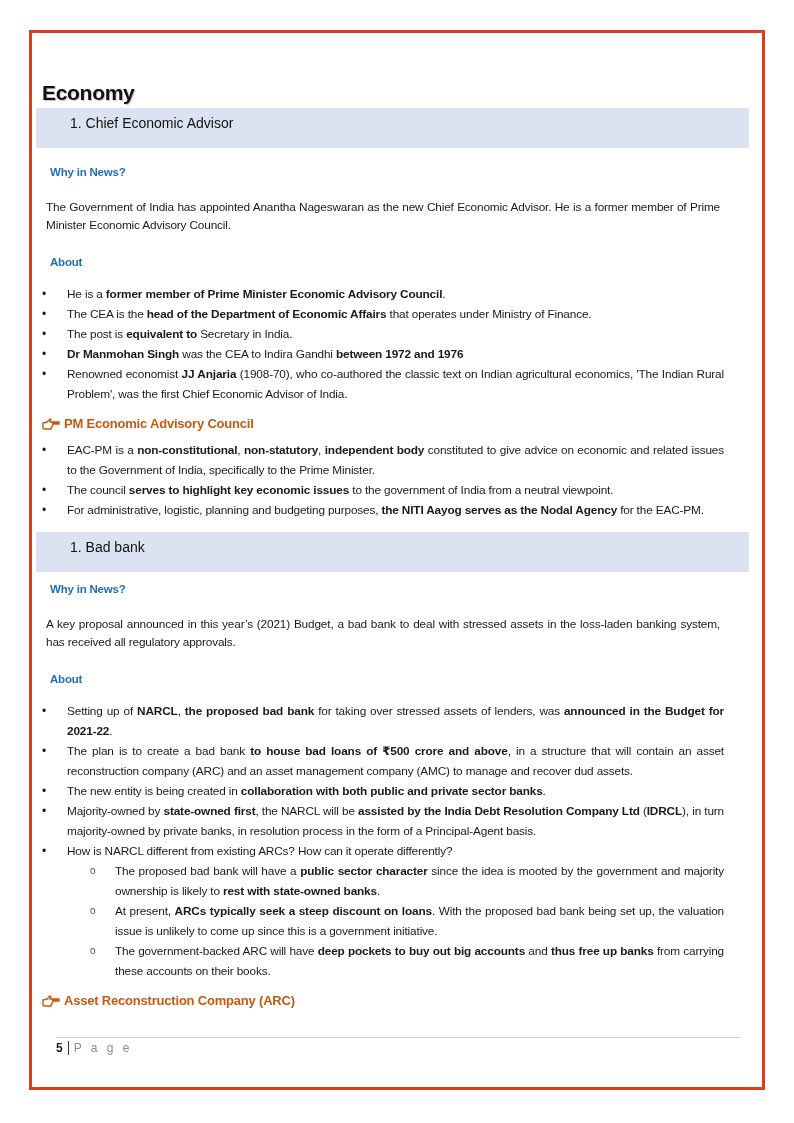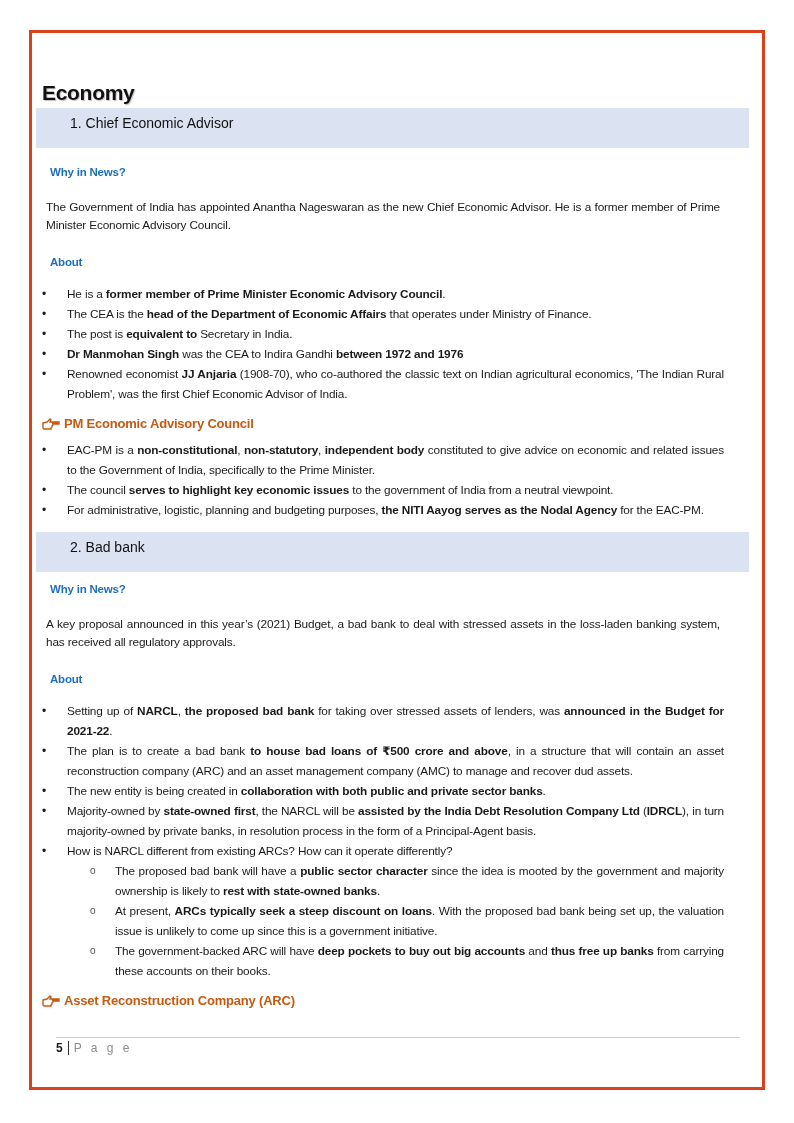--- a/index.html
+++ b/index.html
@@ -62,21 +62,21 @@
     <span>PM Economic Advisory Council</span>
   </div>
   <div style="height:9px"></div>
   <ul class="bullets">
     <li><span>EAC-PM is a </span><b class="u">non-constitutional</b><span>, </span><b class="u">non-statutory</b><span>, </span><b class="u">independent body </b><span>constituted to give advice on economic and related issues to the Government of India, specifically to the Prime Minister.</span></li>
     <li><span>The council </span><b class="u">serves to highlight key economic issues</b><span> to the government of India from a neutral viewpoint.</span></li>
     <li><span>For administrative, logistic, planning and budgeting purposes, </span><b class="u">the NITI Aayog serves as the Nodal Agency</b><span> for the EAC-PM.</span></li>
   </ul>
   <div style="height:12px"></div>
 
-  <div class="section-head">2. Bad bank</div>
+  <div class="section-head">1. Bad bank</div>
   <div style="height:3px"></div>
   <div class="sub-label">Why in News?</div>
   <div style="height:9px"></div>
   <p class="body">A key proposal announced in this year’s (2021) Budget, a bad bank to deal with stressed assets in the loss-laden banking system, has received all regulatory approvals.</p>
   <div style="height:10px"></div>
   <div class="sub-label">About</div>
   <div style="height:8px"></div>
   <ul class="bullets">
     <li><span>Setting up of </span><b class="u">NARCL</b><span>, </span><b class="u">the proposed bad bank</b><span> for taking over stressed assets of lenders, was </span><b class="u">announced in the Budget for 2021-22</b><span>.</span></li>
     <li><span>The plan is to create a bad bank </span><b class="u">to house bad loans of ₹500 crore and above</b><span>, in a structure that will contain an asset reconstruction company (ARC) and an asset management company (AMC) to manage and recover dud assets.</span></li>

